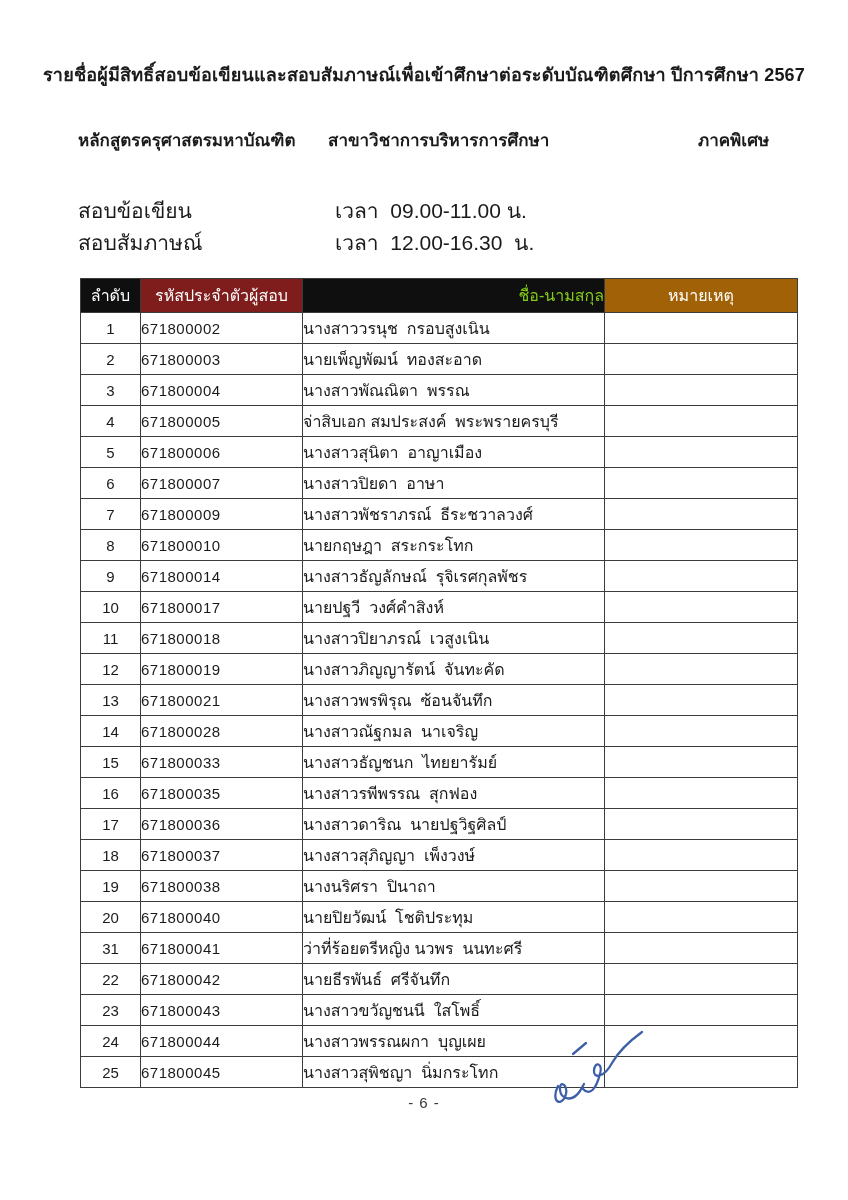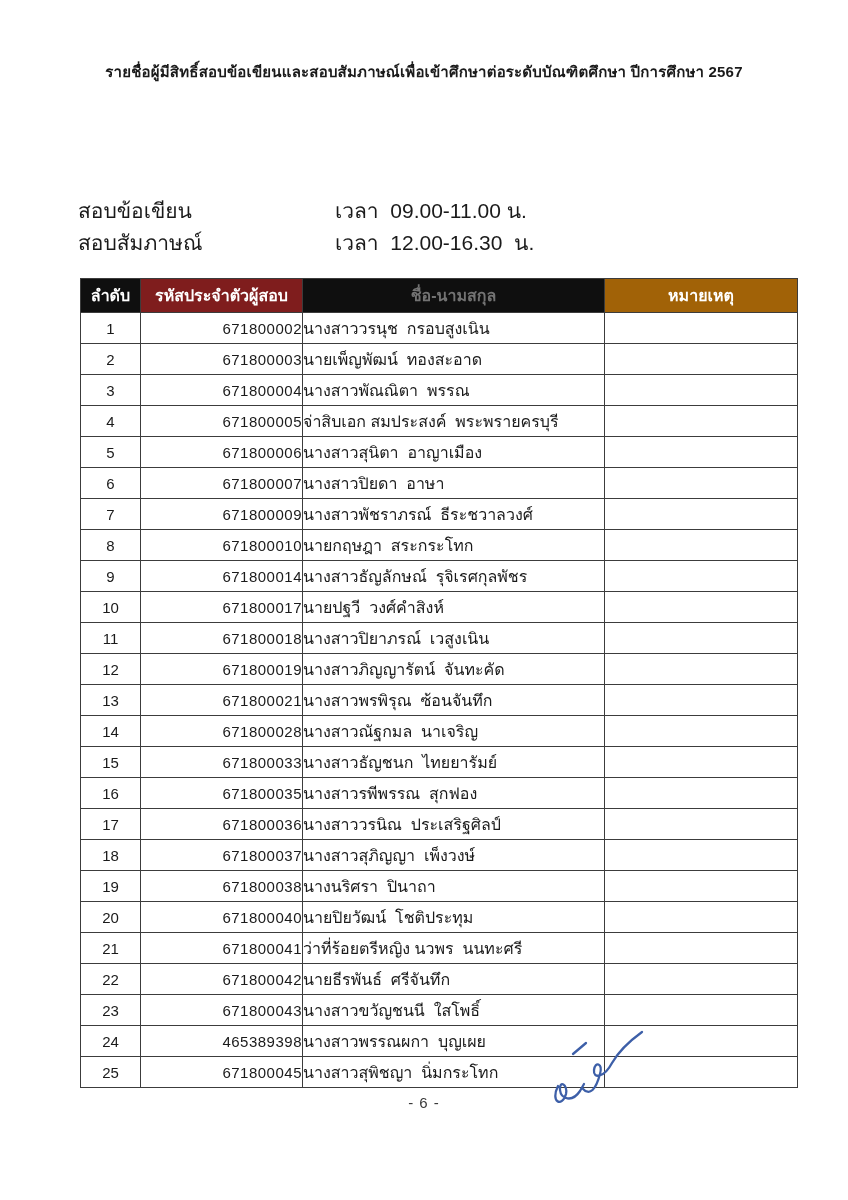--- a/index.html
+++ b/index.html
@@ -16,21 +16,21 @@
     background: #ffffff;
     color: #1a1a1a;
     overflow: hidden;
   }
   .doc-title {
     position: absolute;
     top: 60px;
     left: 0;
     width: 100%;
     text-align: center;
-    font-size: 15px;
+    font-size: 18px;
     font-weight: bold;
     letter-spacing: 0.2px;
     white-space: pre-wrap;
   }
   .program-line { position: absolute; top: 126px; left: 0; width: 100%; height: 26px; font-size: 17px; font-weight: bold; }
   .program-line .program { position: absolute; left: 78px; white-space: pre-wrap; }
   .program-line .major   { position: absolute; left: 328px; white-space: pre-wrap; }
   .program-line .session { position: absolute; left: 698px; white-space: pre-wrap; }
   .date-line {
     position: absolute;
@@ -57,31 +57,31 @@
   table.candidates th, table.candidates td {
     border: 1px solid #3c3c3c;
     padding: 0;
     overflow: hidden;
     white-space: pre-wrap;
   }
   table.candidates th {
     height: 33px;
     background: #0f0f0f;
     color: #ffffff;
-    font-weight: bold;
+    font-weight: normal;
     text-align: center;
     vertical-align: middle;
     font-size: 16px;
   }
   table.candidates td {
     height: 30px;
     vertical-align: middle;
   }
   td.c-no   { text-align: center; font-size: 15px; }
-  td.c-id   { text-align: right; font-size: 15px; letter-spacing: 0.5px; }
+  td.c-id   { text-align: left; font-size: 15px; letter-spacing: 0.5px; }
   td.c-name { text-align: left; padding-left: 13px; }
   td.c-remark { }
 
   .signature {
     position: absolute;
     left: 545px;
     top: 1018px;
     width: 100px;
     height: 92px;
     pointer-events: none;
@@ -97,20 +97,25 @@
     letter-spacing: 1px;
   }
 </style>
 </head>
 <body>
 
 <div class="page">
 
   <div class="doc-title">รายชื่อผู้มีสิทธิ์สอบข้อเขียนและสอบสัมภาษณ์เพื่อเข้าศึกษาต่อระดับบัณฑิตศึกษา ปีการศึกษา 2567</div>
 
+  <div class="program-line">
+    <span class="program">หลักสูตรครุศาสตรมหาบัณฑิต</span>
+    <span class="major">สาขาวิชาการบริหารการศึกษา</span>
+    <span class="session">ภาคพิเศษ</span>
+  </div>
 
 
   <div class="exam-line written">
     <span class="lbl">สอบข้อเขียน</span>
     <span class="time">เวลา  09.00-11.00 น.</span>
   </div>
 
   <div class="exam-line interview">
     <span class="lbl">สอบสัมภาษณ์</span>
     <span class="time">เวลา  12.00-16.30  น.</span>
@@ -120,21 +125,21 @@
     <colgroup>
       <col style="width:60px">
       <col style="width:162px">
       <col style="width:302px">
       <col style="width:193px">
     </colgroup>
     <thead>
       <tr>
         <th style="background: rgb(15, 15, 15); color: rgb(255, 255, 255);">ลำดับ</th>
         <th style="background: #7f1d1d; color: rgb(255, 255, 255);">รหัสประจำตัวผู้สอบ</th>
-        <th style="background: rgb(15, 15, 15); color: #737373;">ชื่อ-นามสกุล</th>
+        <th style="background: rgb(15, 15, 15); color: #84cc16; text-align: right;">ชื่อ-นามสกุล</th>
         <th style="background: #a16207; color: rgb(255, 255, 255);">หมายเหตุ</th>
       </tr>
     </thead>
     <tbody id="rows-body">
         <tr>
           <td class="c-no">1</td>
           <td class="c-id">671800002</td>
           <td class="c-name">นางสาววรนุช  กรอบสูงเนิน</td>
           <td class="c-remark"></td>
         </tr>
@@ -224,21 +229,21 @@
         </tr>
         <tr>
           <td class="c-no">16</td>
           <td class="c-id">671800035</td>
           <td class="c-name">นางสาวรพีพรรณ  สุกฟอง</td>
           <td class="c-remark"></td>
         </tr>
         <tr>
           <td class="c-no">17</td>
           <td class="c-id">671800036</td>
-          <td class="c-name">นางสาววรนิณ  ประเสริฐศิลป์</td>
+          <td class="c-name">นางสาวดาริณ  นายปฐวิฐศิลป์</td>
           <td class="c-remark"></td>
         </tr>
         <tr>
           <td class="c-no">18</td>
           <td class="c-id">671800037</td>
           <td class="c-name">นางสาวสุภิญญา  เพ็งวงษ์</td>
           <td class="c-remark"></td>
         </tr>
         <tr>
           <td class="c-no">19</td>
@@ -246,40 +251,40 @@
           <td class="c-name">นางนริศรา  ปินาถา</td>
           <td class="c-remark"></td>
         </tr>
         <tr>
           <td class="c-no">20</td>
           <td class="c-id">671800040</td>
           <td class="c-name">นายปิยวัฒน์  โชติประทุม</td>
           <td class="c-remark"></td>
         </tr>
         <tr>
-          <td class="c-no">21</td>
+          <td class="c-no">31</td>
           <td class="c-id">671800041</td>
           <td class="c-name">ว่าที่ร้อยตรีหญิง นวพร  นนทะศรี</td>
           <td class="c-remark"></td>
         </tr>
         <tr>
           <td class="c-no">22</td>
           <td class="c-id">671800042</td>
           <td class="c-name">นายธีรพันธ์  ศรีจันทึก</td>
           <td class="c-remark"></td>
         </tr>
         <tr>
           <td class="c-no">23</td>
           <td class="c-id">671800043</td>
           <td class="c-name">นางสาวขวัญชนนี  ใสโพธิ์</td>
           <td class="c-remark"></td>
         </tr>
         <tr>
           <td class="c-no">24</td>
-          <td class="c-id">465389398</td>
+          <td class="c-id">671800044</td>
           <td class="c-name">นางสาวพรรณผกา  บุญเผย</td>
           <td class="c-remark"></td>
         </tr>
         <tr>
           <td class="c-no">25</td>
           <td class="c-id">671800045</td>
           <td class="c-name">นางสาวสุพิชญา  นิ่มกระโทก</td>
           <td class="c-remark"></td>
         </tr>
       </tbody>

